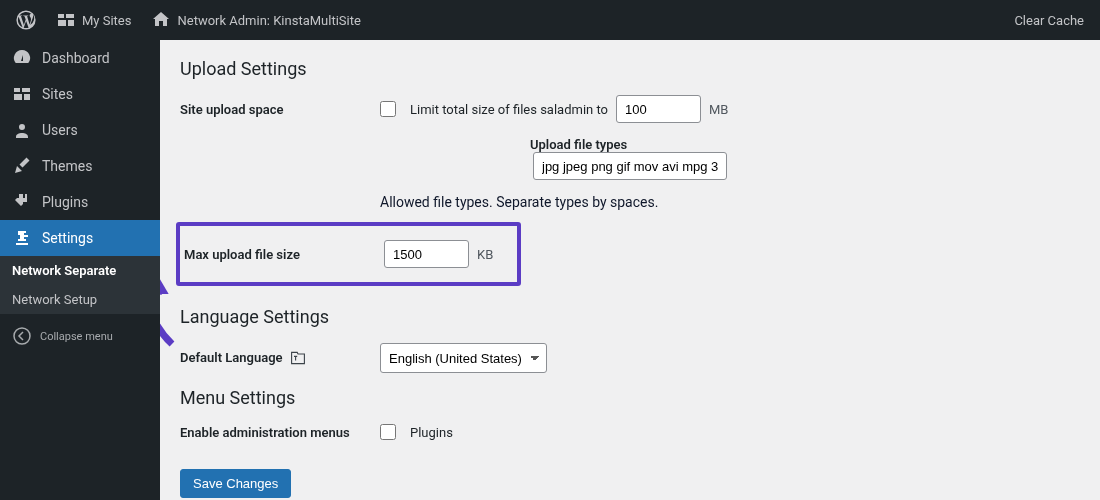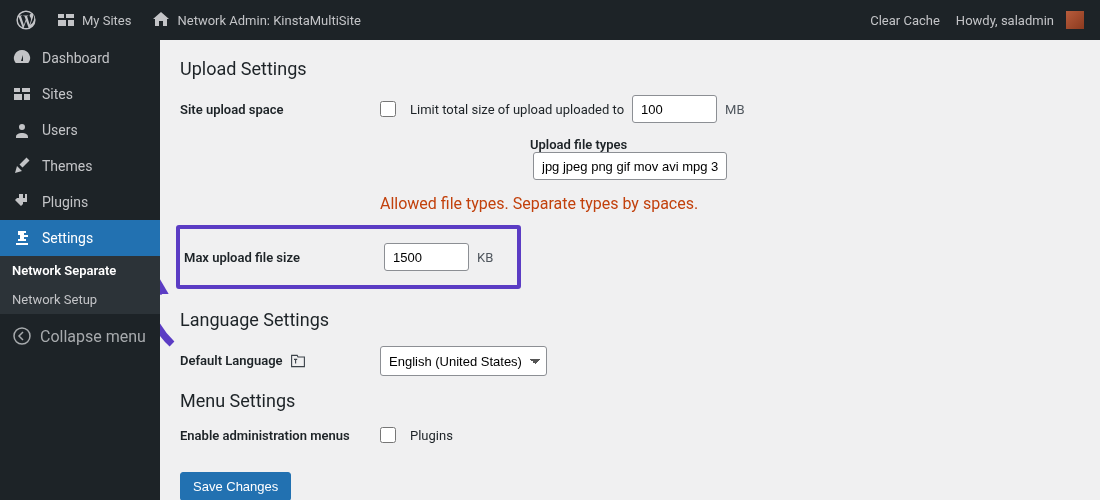--- a/index.html
+++ b/index.html
@@ -14,36 +14,36 @@
   
   
   .wrap { display: flex; height: calc(500px - 32px); border-radius: 11px; }
   .sidebar { width: 160px; background: #1d2327; color: #c3c4c7; display: flex; flex-direction: column; font-size: 14px; }
   .menu-item { display: flex; align-items: center; gap: 10px; padding: 8px 12px; cursor: pointer; color:#c3c4c7; position:relative;}
   .menu-item.current { background: #2271b1; color: #fff; }
   .menu-item.current::after{ content:""; position:absolute; right:-8px; top:50%; transform:translateY(-50%); border:8px solid transparent; border-right-color:#f0f0f1;}
   .submenu { background:#2c3338; }
   .submenu .sub { padding: 7px 12px; cursor:pointer; font-size:13px; color:#c3c4c7;}
   .submenu .sub.current { color:#fff; font-weight:600;}
-  .collapse { display:flex; align-items:center; gap:8px; padding:8px 12px; color:#a7aaad; font-size:16px; cursor:pointer; margin-top:4px;}
+  .collapse { display:flex; align-items:center; gap:8px; padding:8px 12px; color:#a7aaad; font-size:11px; cursor:pointer; margin-top:4px;}
   
   .ico { width:20px; height:20px; display:inline-flex; align-items:center; justify-content:center; fill:currentColor; flex-shrink:0;}
   
   
   .content { flex:1; padding: 12px 20px 20px 20px; background:#f0f0f1; overflow:auto; position:relative; color:#1d2327;}
   h2.section { font-size: 18px; font-weight:400; margin: 6px 0 16px 0; color:#1d2327;}
   .formrow { display:flex; align-items:center; margin-bottom:14px; }
   .formrow .label { width:200px; font-weight:600; font-size:13px; color:#1d2327;}
   .formrow .field { flex:1; display:flex; align-items:center; gap:8px; }
   input[type=text], input[type=number]{ border:1px solid #8c8f94; border-radius:3px; padding:3px 8px; font-size:13px; background:#fff; height:28px; }
   .small-input{ width:85px; }
   .wide-input{ width:100%; max-width:720px;}
   select{ border:1px solid #8c8f94; border-radius:3px; padding:3px 24px 3px 8px; font-size:13px; background:#fff; height:30px; min-width:165px; appearance:none; background-image: linear-gradient(45deg,transparent 50%,#555 50%),linear-gradient(135deg,#555 50%,transparent 50%); background-position: right 11px center, right 6px center; background-size:5px 5px; background-repeat:no-repeat;}
   input[type=checkbox]{ width:16px; height:16px; border:1px solid #8c8f94; border-radius:3px; margin-right:6px; cursor:pointer;}
-  .desc { font-size:16px; color:#c2410c; margin-top:4px; margin-left:200px;}
+  .desc { font-size:14px; color:#0f172a; margin-top:4px; margin-left:200px;}
   .unit { color:#50575e; font-size:13px;}
   .highlight-box{ border:4px solid #5b3cc4; border-radius:3px; padding:14px 0 14px 0; margin: 12px 0 20px -4px; width:345px;}
   .highlight-box .formrow{ margin:0; padding-left:4px;}
   .btn-primary{ background:#2271b1; color:#fff; border:1px solid #2271b1; border-radius:3px; padding:6px 12px; font-size:13px; cursor:pointer;}
   .lang-convert{ display:inline-flex; width:16px; height:16px; vertical-align:middle; margin-left:4px;}
   
   
   .arrow-svg{ position:absolute; left:-28px; top:206px; pointer-events:none;}
 </style>
 </head>
@@ -72,24 +72,20 @@
             <path d="M10 2l8 7h-2v7h-4v-5H8v5H4v-7H2z"></path>
           </svg>
         </span>
       <span>Network Admin: KinstaMultiSite</span>
     </div>
   </div>
   <div class="right">
     <div class="item">
         <span>Clear Cache</span>
       </div>
-    <div class="item">
-      <span>Howdy, saladmin</span>
-      <span class="avatar"></span>
-    </div>
   </div>
 </div>
 
 <div class="wrap">
   <div class="sidebar">
     <div class="menu-item">
       <span class="ico">
           <svg viewBox="0 0 20 20">
             <path d="M10 2a8 8 0 0 0-6.3 13h12.6A8 8 0 0 0 10 2zm1 11H9l2-6z"></path>
           </svg>
@@ -160,21 +156,21 @@
         </defs>
       <path d="M40 98 Q 10 70 6 8" stroke="#5b3cc4" stroke-width="7" fill="none" marker-end="url(#ah)"></path>
     </svg>
 
     <h2 class="section">Upload Settings</h2>
 
     <div class="formrow">
       <div class="label">Site upload space</div>
       <div class="field">
         <input type="checkbox" style="">
-        <span>Limit total size of upload uploaded to</span>
+        <span>Limit total size of files saladmin to</span>
         <input type="text" class="small-input" value="100" style="">
         <span class="unit">MB</span>
       </div>
     </div>
 
     <div class="formrow" style="align-items:center;flex-direction:column;">
       <div class="label">Upload file types</div>
       <div class="field">
         <input type="text" class="wide-input" value="jpg jpeg png gif mov avi mpg 3gp 3g2 midi mid pdf doc ppt odt pptx docx pps ppsx xls xlsx key mp3 ogg flac m4a wav mp4 m4" style="">
       </div>

